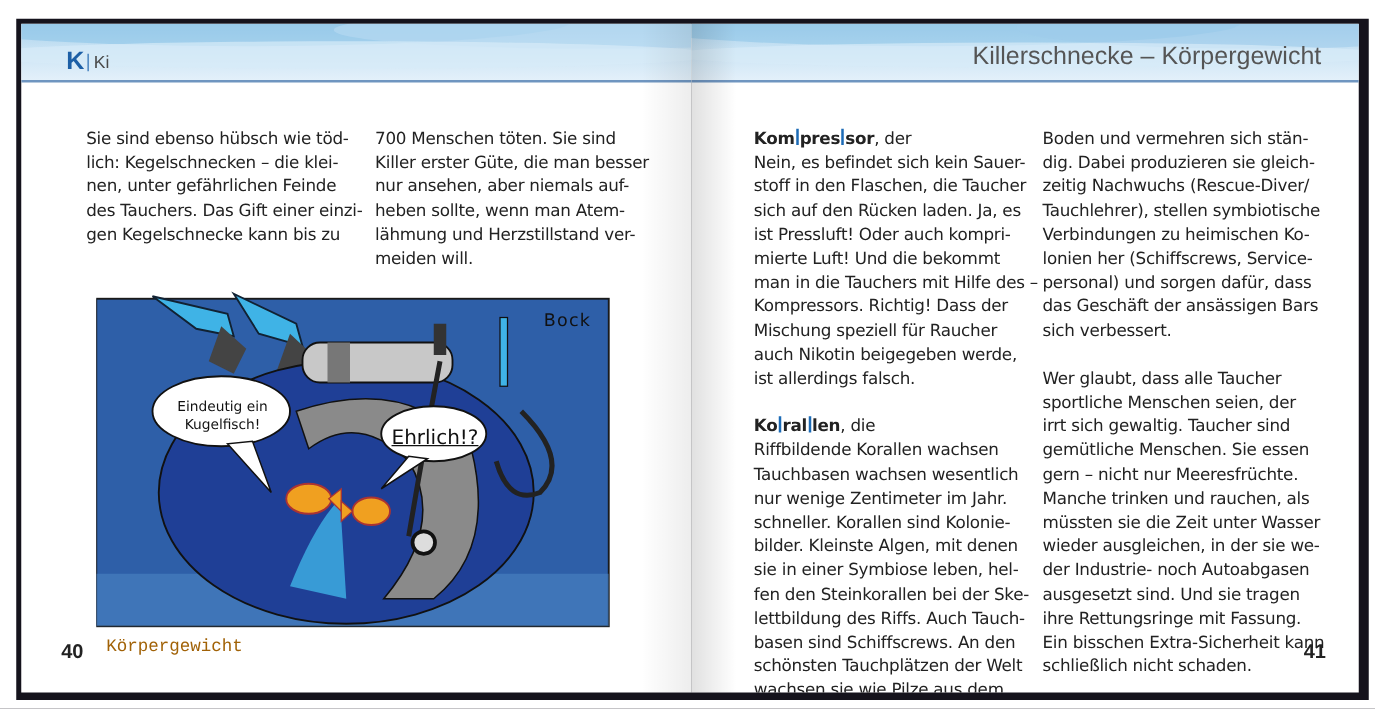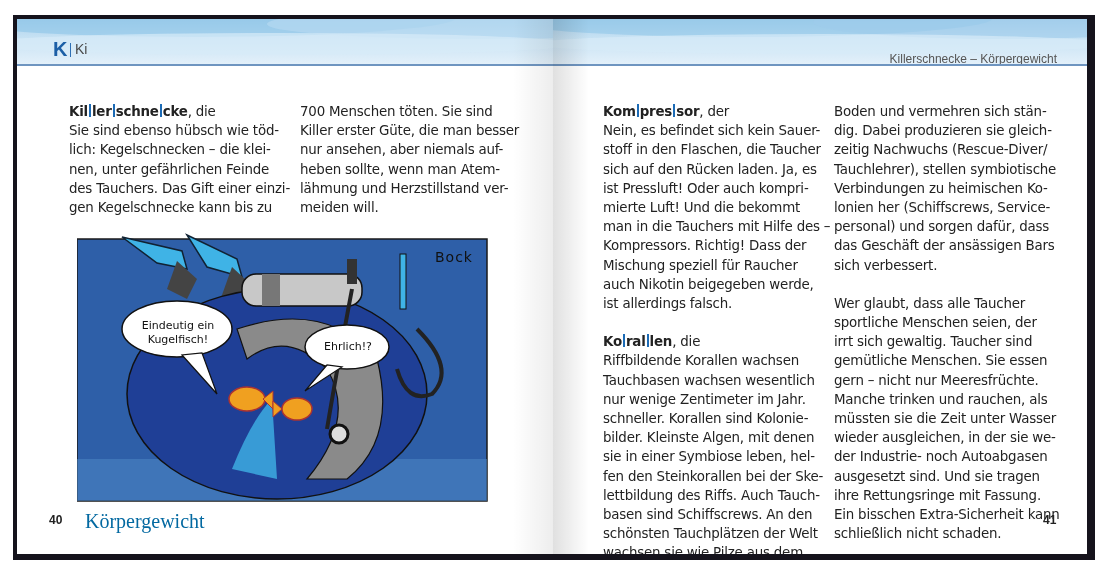--- a/index.html
+++ b/index.html
@@ -13,47 +13,46 @@
             background:linear-gradient(180deg,#a9d1ec 0%,#c9e3f4 45%,#e3f0fa 100%);
             border-bottom:2px solid #6f95c0; overflow:hidden; }
   .wave { position:absolute; border-radius:50%; }
   .gutter-l { position:absolute; right:0; top:0; bottom:0; width:40px;
               background:linear-gradient(90deg,rgba(0,0,0,0) 0%,rgba(0,0,0,0.07) 100%); }
   .gutter-r { position:absolute; left:0; top:0; bottom:0; width:36px;
               background:linear-gradient(90deg,rgba(0,0,0,0.12) 0%,rgba(0,0,0,0) 100%); }
   .hdr-letter { position:absolute; left:36px; top:19px; font-size:20px; font-weight:bold; color:#1c5fa6; font-family:"Liberation Sans", sans-serif; }
   .hdr-sep { position:absolute; left:53px; top:24px; width:1px; height:14px; background:#2d6fb4; }
   .hdr-sub { position:absolute; left:58px; top:22px; font-size:14px; color:#4a4a4a; font-family:"Liberation Sans", sans-serif; }
-  .hdr-right { position:absolute; right:30px; top:33px; font-size:12px; color:#555; font-family:"Liberation Sans", sans-serif; }
+  .hdr-right { position:absolute; right:30px; top:15px; font-size:20px; color:#555; font-family:"Liberation Sans", sans-serif; }
   .col { position:absolute; font-size:13.4px; line-height:19.2px; color:#222; font-family:"DejaVu Sans", sans-serif; letter-spacing:-0.2px; }
   .col p { margin:0; }
   .entry { margin-bottom:19px; }
   .kw b { font-weight:bold; }
   .sep { display:inline-block; width:2px; height:13px; background:#1c6bb6; vertical-align:-1px; margin:0 1px; }
-  .footer-num { position:absolute; font-size:12px; font-weight:bold; color:#222; font-family:"Liberation Sans", sans-serif; }
-  .footer-title { position:absolute; font-size:20px; color:#0369a1; font-family:Liberation Serif, serif; }
+  .footer-num { position:absolute; font-size:16px; font-weight:bold; color:#222; font-family:"Liberation Sans", sans-serif; }
+  .footer-title { position:absolute; font-size:14px; color:#a16207; font-family:Liberation Mono, monospace; }
   .cartoon { position:absolute; left:60px; top:200px; width:420px; height:285px; }
 </style>
 </head>
 <body>
 
 <div class="book">
 
   <div class="page left">
     <div class="header">
       <div class="wave" style="left:-80px;top:-22px;width:520px;height:40px;background:#8cc4e8;opacity:.6;"></div>
       <div class="wave" style="left:250px;top:-10px;width:420px;height:30px;background:#b5d9f1;opacity:.7;"></div>
       <div class="wave" style="left:-40px;top:14px;width:600px;height:22px;background:#d7ebf8;opacity:.7;"></div>
       <span class="hdr-letter">K</span>
       <span class="hdr-sep"></span>
       <span class="hdr-sub">Ki</span>
     </div>
 
     <div class="col" style="left:52px;top:83px;width:230px;">
-      <p class="kw"><b>Kil</b><span class="sep"></span><b>ler</b><span class="sep"></span><b>schne</b><span class="sep"></span><b>cke</b><span>, die</span></p>
       <p>Sie sind ebenso hübsch wie töd-</p>
       <p>lich: Kegelschnecken – die klei-</p>
       <p>nen, unter gefährlichen Feinde</p>
       <p>des Tauchers. Das Gift einer einzi-</p>
       <p>gen Kegelschnecke kann bis zu</p>
     </div>
 
     <div class="col" style="left:283px;top:83px;width:230px;">
       <p>700 Menschen töten. Sie sind</p>
       <p>Killer erster Güte, die man besser</p>
@@ -94,21 +93,21 @@
 
         <ellipse cx="170" cy="180" rx="18" ry="12" fill="#f0a020" stroke="#a33" stroke-width="1.5"></ellipse>
         <path d="M186 180 L196 172 L196 190 Z" fill="#f0a020" stroke="#a33"></path>
         <ellipse cx="220" cy="190" rx="15" ry="11" fill="#f0a020" stroke="#a33" stroke-width="1.5"></ellipse>
         <path d="M205 190 L196 182 L196 198 Z" fill="#f0a020" stroke="#a33"></path>
       </svg>
       <div style="position:absolute;left:60px;top:100px;width:82px;text-align:center;font-size:11px;line-height:14px;color:#111;font-family:'DejaVu Sans',sans-serif;">
         <div>Eindeutig ein</div>
         <div>Kugelfisch!</div>
       </div>
-      <div style="position:absolute;left:236px;top:121px;width:70px;text-align:center;font-size:11px;color:#111;font-family:'DejaVu Sans',sans-serif;">Ehrlich!?</div>
+      <div style="position:absolute;left:236px;top:121px;width:70px;text-align:center;font-size:16px;color:#111;font-family:'DejaVu Sans',sans-serif;text-decoration:underline;">Ehrlich!?</div>
       <div style="position:absolute;left:358px;top:30px;font-size:14px;color:#111;font-family:'DejaVu Sans',sans-serif;letter-spacing:1px;">Bock</div>
     </div>
 
     <span class="footer-num" style="left:32px;top:494px;">40</span>
     <span class="footer-title" style="left:68px;top:491px;">Körpergewicht</span>
     <div class="gutter-l"></div>
   </div>
 
   <div class="page right">
     <div class="header">

